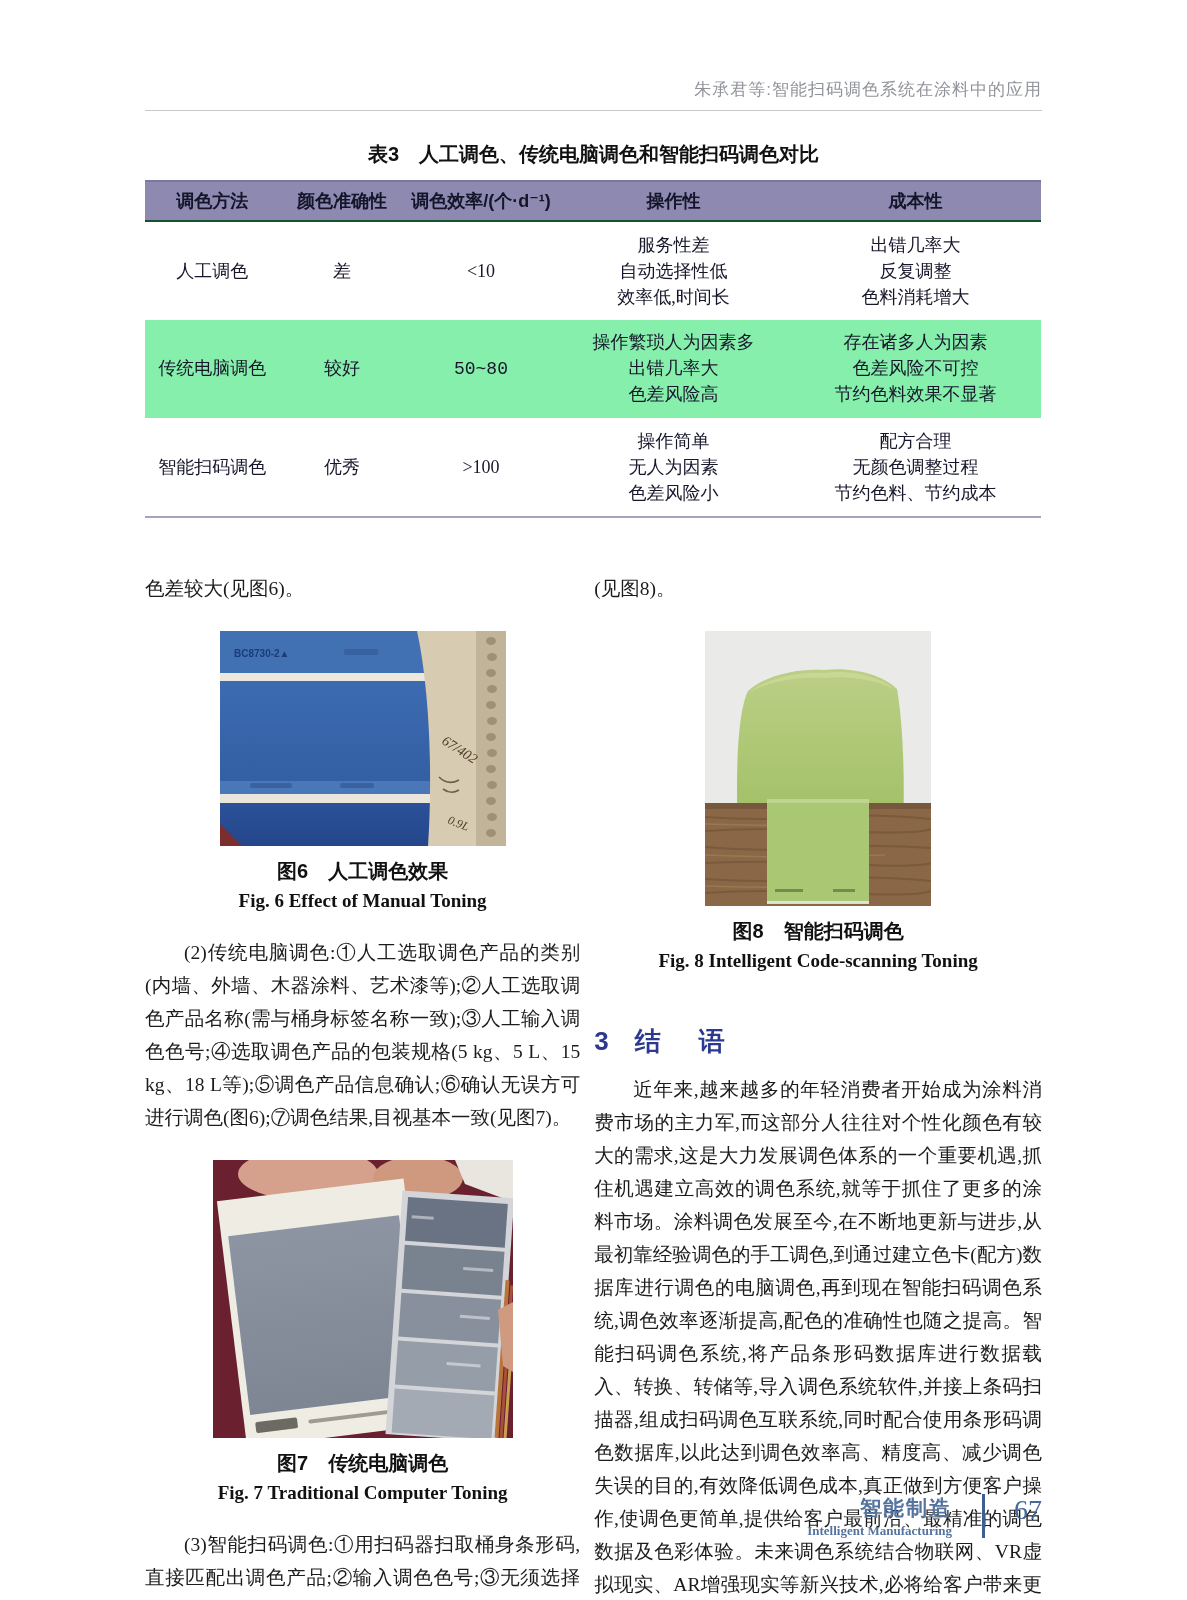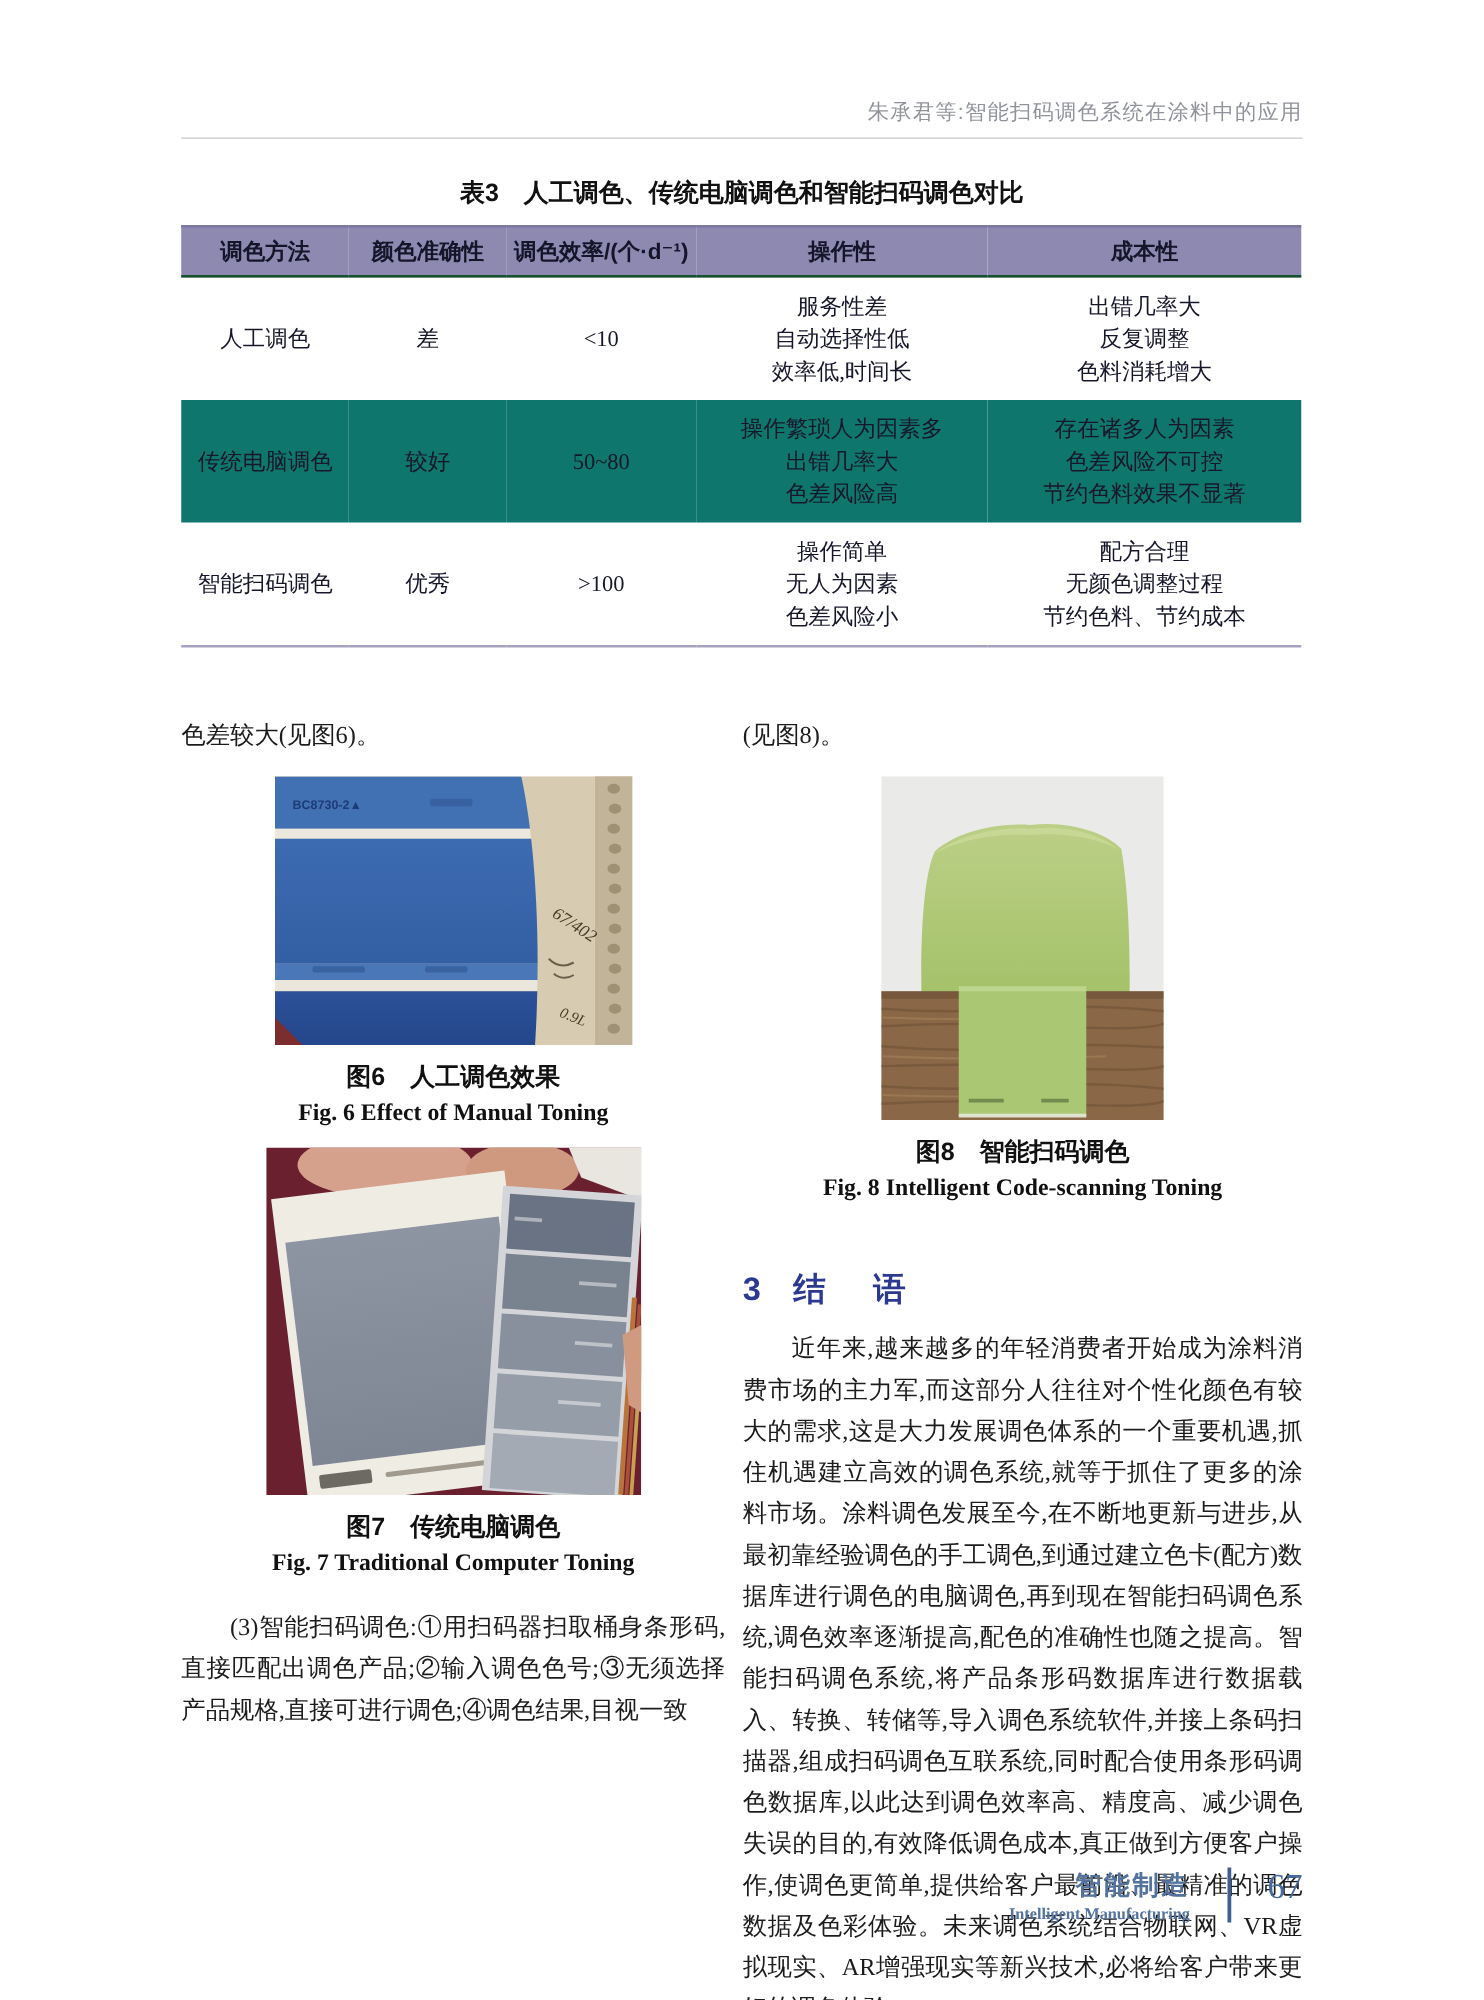--- a/index.html
+++ b/index.html
@@ -25,33 +25,33 @@
   
   table.cmp { width:896px; margin-top:12px; border-collapse:separate; border-spacing:0;
     font-size:18px; line-height:26px; color:#17172b; table-layout:fixed; }
   table.cmp th {
     background:#8d89b1; font-family:"Liberation Sans","DejaVu Sans",sans-serif;
     font-weight:bold; font-size:18px; padding:6px 2px; color:#15152a;
     border-top:2px solid #7b779f; border-bottom:2px solid #14532d;
   }
   table.cmp td { text-align:center; vertical-align:middle; padding:10px 4px;
     white-space:pre-line; }
-  table.cmp tr.alt td { background:#0f766e; }
+  table.cmp tr.alt td { background:#86efac;font-family:Liberation Mono, monospace; }
   table.cmp tr.last td { border-bottom:2px solid #a5a2bf; }
 
   
   .columns { display:flex; margin-top:54px; }
   .col-left { width:448px; margin-right:14px; }
   .col-right { width:461px; }
 
   .body-line { font-size:19.5px; line-height:33px; text-align:justify; }
   .para { font-size:19.5px; line-height:33px; text-align:justify; text-indent:2em; }
   .mt-para { margin-top:24px; }
 
-  .figure-block { margin-top:16px; text-align:center; }
+  .figure-block { margin-top:26px; text-align:center; }
   .figure-block svg { display:block; margin:0 auto; }
   .fig-cap-zh { margin-top:12px; text-align:center; font-family:"Liberation Sans","DejaVu Sans",sans-serif;
     font-weight:bold; font-size:20px; color:#111; }
   .fig-cap-en { margin-top:5px; text-align:center; font-weight:bold; font-size:19px; color:#111; }
 
   .section-heading { margin-top:52px; font-family:"Liberation Sans","DejaVu Sans",sans-serif;
     font-weight:bold; font-size:26px; color:#2b3990; }
   .section-heading .num { margin-right:26px; }
   .section-heading .ttl { letter-spacing:6px; }
 
@@ -182,20 +182,21 @@
             <g fill="#4a3b28" font-style="italic" font-family="Liberation Serif, DejaVu Serif, serif">
               <text font-size="14" transform="translate(221,112) rotate(33)">67/402</text>
               <path d="M219,146 q9,9 20,3 M223,158 q8,6 16,1" stroke="#4a3b28" stroke-width="1.6" fill="none" opacity="0.75"></path>
               <text font-size="12" transform="translate(227,192) rotate(22)">0.9L</text>
             </g>
           </svg>
           <div class="fig-cap-zh">图6　人工调色效果</div>
           <div class="fig-cap-en">Fig. 6   Effect of Manual Toning</div>
         </div>
 
+        <div class="para mt-para">(2)传统电脑调色:①人工选取调色产品的类别(内墙、外墙、木器涂料、艺术漆等);②人工选取调色产品名称(需与桶身标签名称一致);③人工输入调色色号;④选取调色产品的包装规格(5 kg、5 L、15 kg、18 L等);⑤调色产品信息确认;⑥确认无误方可进行调色(图6);⑦调色结果,目视基本一致(见图7)。</div>
 
         <div class="figure-block">
           <svg width="300" height="278" viewBox="0 0 300 278">
             <defs>
               <linearGradient id="f7paint" x1="0" y1="0" x2="0" y2="1">
                 <stop offset="0" stop-color="#8d95a2"></stop>
                   <stop offset="1" stop-color="#7e8694"></stop>
               </linearGradient>
             </defs>
             <rect x="0" y="0" width="300" height="278" fill="#6b2030"></rect>

